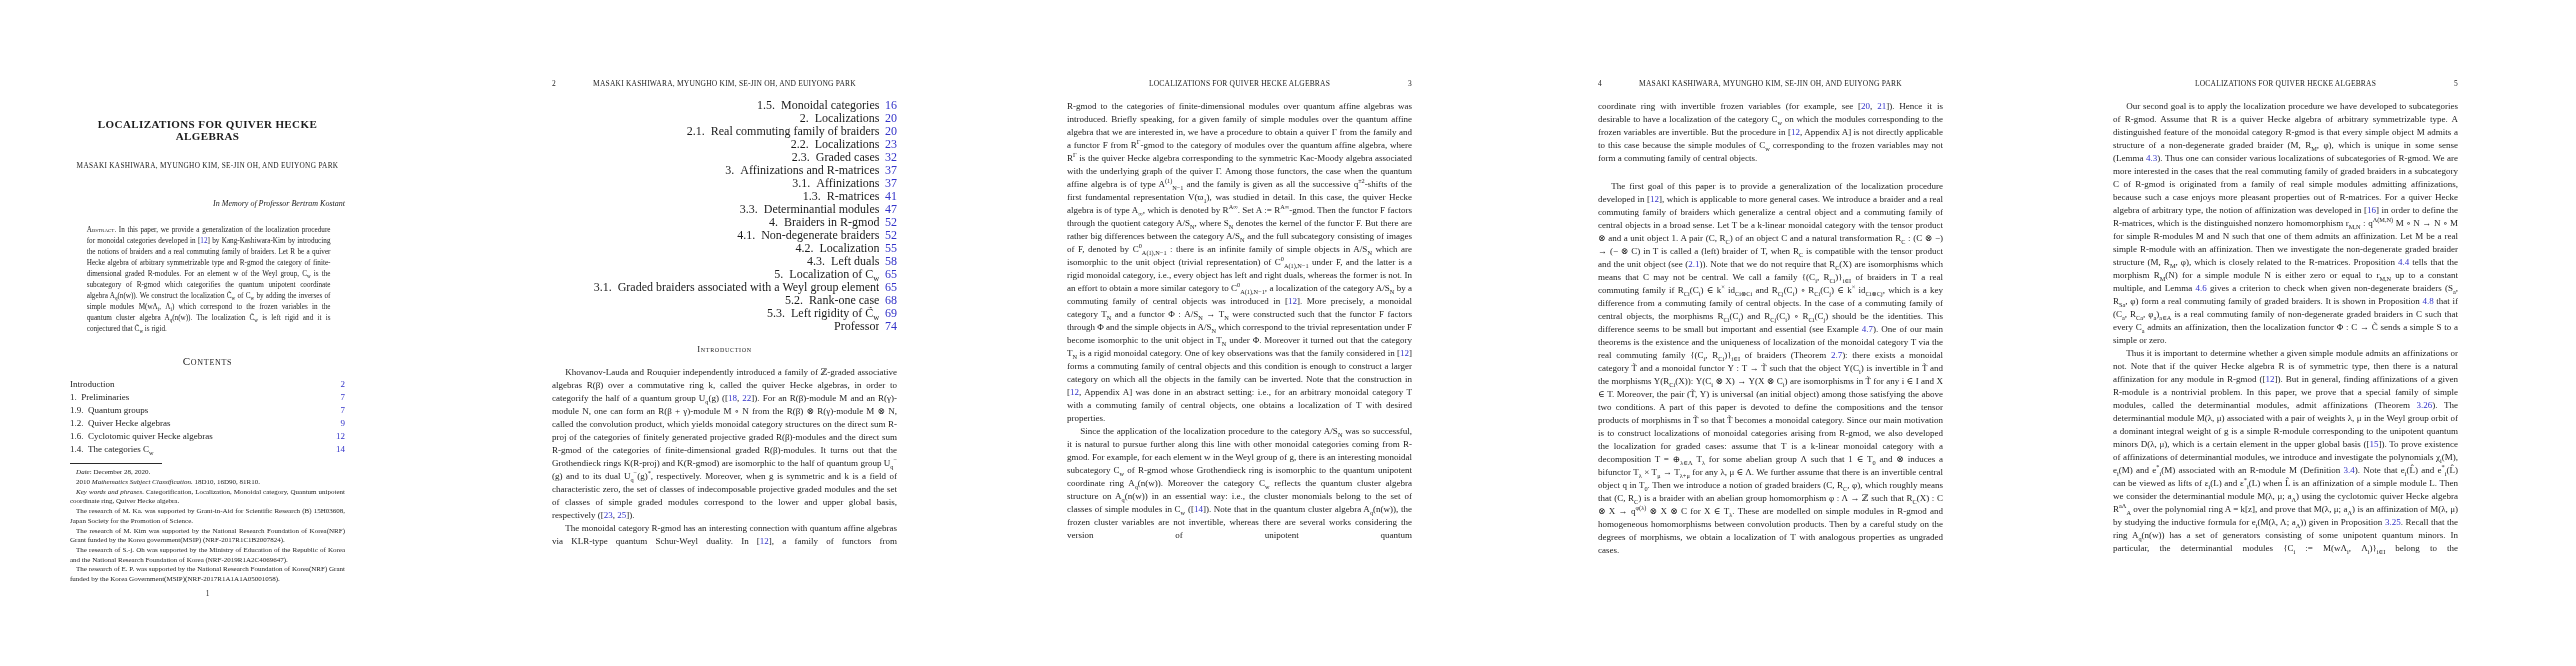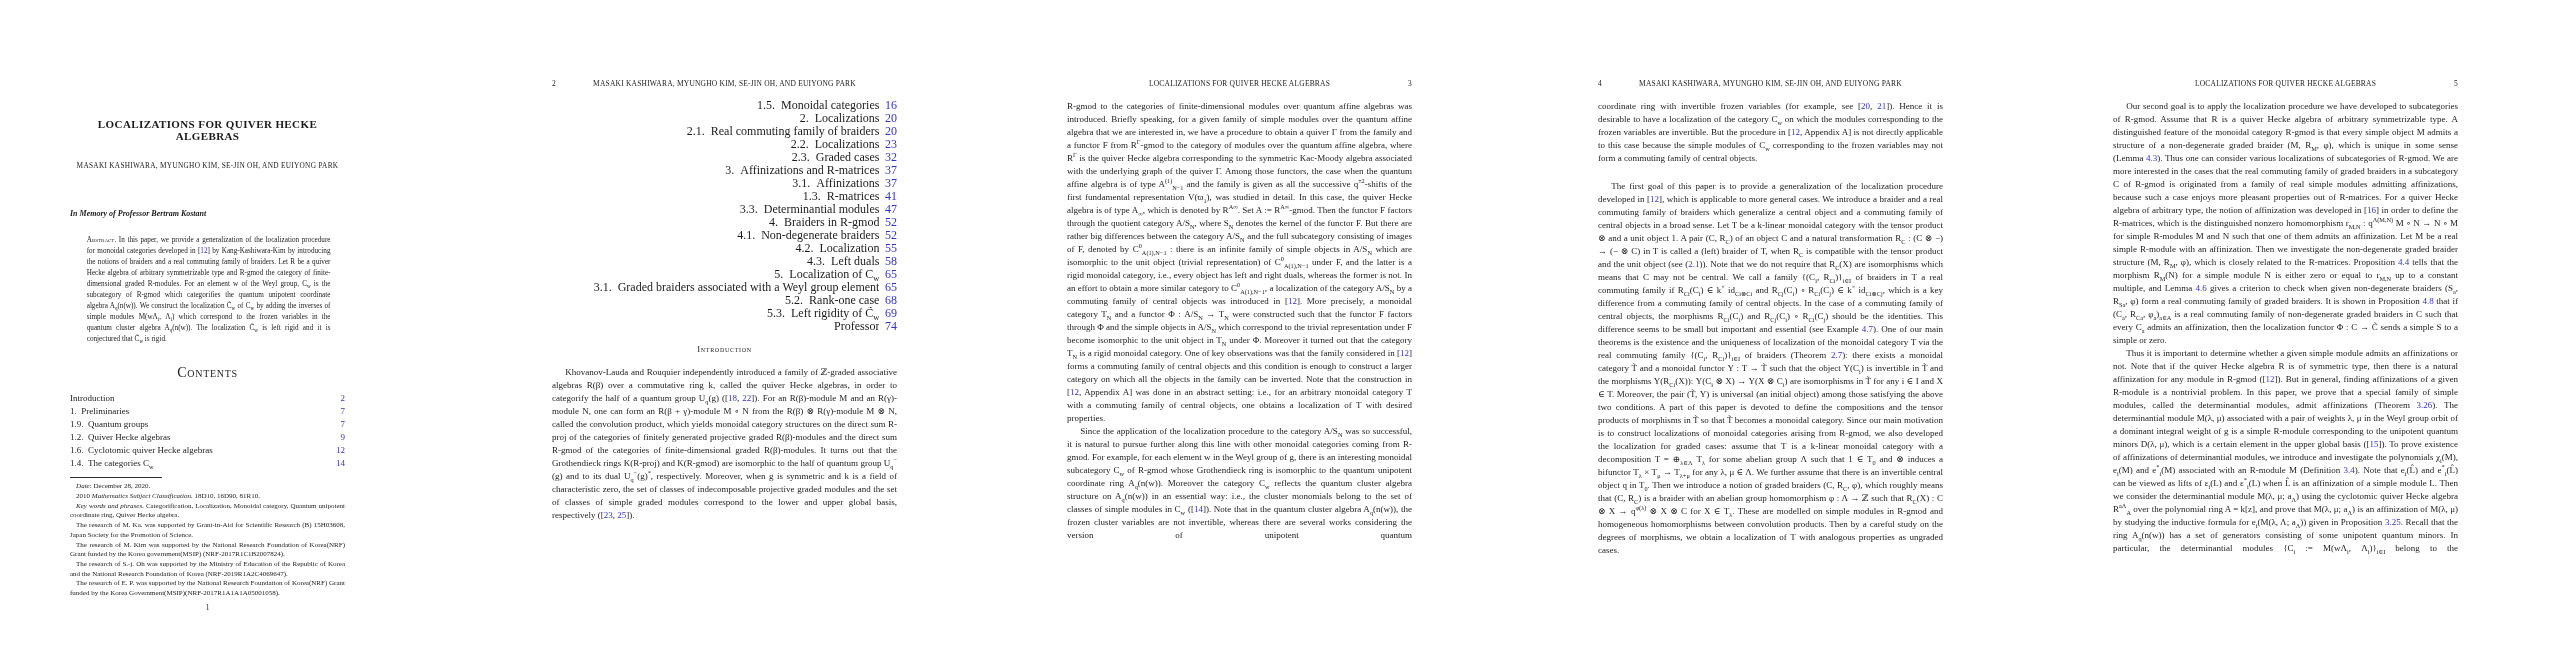--- a/index.html
+++ b/index.html
@@ -15,25 +15,25 @@
   .pg2 .col,.pg3 .col{margin-left:37px;width:345px;}
   .pg4 .col,.pg5 .col{margin-left:52px;width:345px;}
   
   .running-header{margin-top:79px;display:flex;align-items:baseline;
                   font-size:7.5px;letter-spacing:0.2px;}
   .hside{width:19px;} .hside.right{text-align:right;}
   .hmid{flex:1;text-align:center;}
   
   .p1-title{margin-top:118px;text-align:center;font-weight:bold;font-size:11px;letter-spacing:0.4px;}
   .p1-authors{margin-top:19px;text-align:center;font-size:7.3px;letter-spacing:0.3px;}
-  .p1-dedication{margin-top:39px;text-align:left;font-style:italic;font-size:8px;font-weight:bold;}
+  .p1-dedication{margin-top:29px;text-align:right;font-style:italic;font-size:8px;}
   .abstract{margin:16.7px 14.5px 0 16.7px;font-size:7.2px;line-height:11px;text-align:justify;}
   .sc{font-variant:small-caps;}
   .contents-heading{margin-top:20px;text-align:center;font-variant:small-caps;
-                    font-size:14px;letter-spacing:0.7px;}
+                    font-size:11px;letter-spacing:0.7px;}
   
   .toc{margin-top:11px;font-size:9px;line-height:13px;}
   .pg2 .toc{margin-top:11px;font-size:12px;line-height:13px;text-align:right;}
   .toc-row{display:flex;align-items:baseline;}
   .toc-text{flex:1;white-space:nowrap;overflow:hidden;}
   .toc-page{margin-left:5.6px;color:var(--link,#3232c8);}
   
   .footrule{margin-top:7.8px;width:92px;border-top:0.6px solid #2a2a2a;}
   .footnotes{margin-top:3.9px;font-size:7px;line-height:9.7px;text-align:justify;}
   .footnotes p{margin:0;text-indent:6.1px;}
@@ -180,20 +180,21 @@
             <span class="toc-page">69</span>
           </div>
           <div class="toc-row">
             <span class="toc-text">Professor</span>
             <span class="toc-page">74</span>
           </div>
         </div>
       <div class="section-heading">Introduction</div>
       <div class="body-text">
           <p class="ind ">Khovanov-Lauda and Rouquier independently introduced a family of ℤ-graded associative algebras R(β) over a commutative ring k, called the quiver Hecke algebras, in order to categorify the half of a quantum group U<sub>q</sub>(g) ([<span class="ref">18</span>, <span class="ref">22</span>]). For an R(β)-module M and an R(γ)-module N, one can form an R(β + γ)-module M ∘ N from the R(β) ⊗ R(γ)-module M ⊗ N, called the convolution product, which yields monoidal category structures on the direct sum R-proj of the categories of finitely generated projective graded R(β)-modules and the direct sum R-gmod of the categories of finite-dimensional graded R(β)-modules. It turns out that the Grothendieck rings K(R-proj) and K(R-gmod) are isomorphic to the half of quantum group U<sub>q</sub><sup>−</sup>(g) and to its dual U<sub>q</sub><sup>−</sup>(g)<sup>*</sup>, respectively. Moreover, when g is symmetric and k is a field of characteristic zero, the set of classes of indecomposable projective graded modules and the set of classes of simple graded modules correspond to the lower and upper global basis, respectively ([<span class="ref">23</span>, <span class="ref">25</span>]).</p>
+          <p class="ind cend">The monoidal category R-gmod has an interesting connection with quantum affine algebras via KLR-type quantum Schur-Weyl duality. In [<span class="ref">12</span>], a family of functors from</p>
         </div>
     </div>
   </div>
 
   <div class="page pg3">
     <div class="col">
       <div class="running-header">
         <span class="hside"></span>
         <span class="hmid">LOCALIZATIONS FOR QUIVER HECKE ALGEBRAS</span>
         <span class="hside right">3</span>

